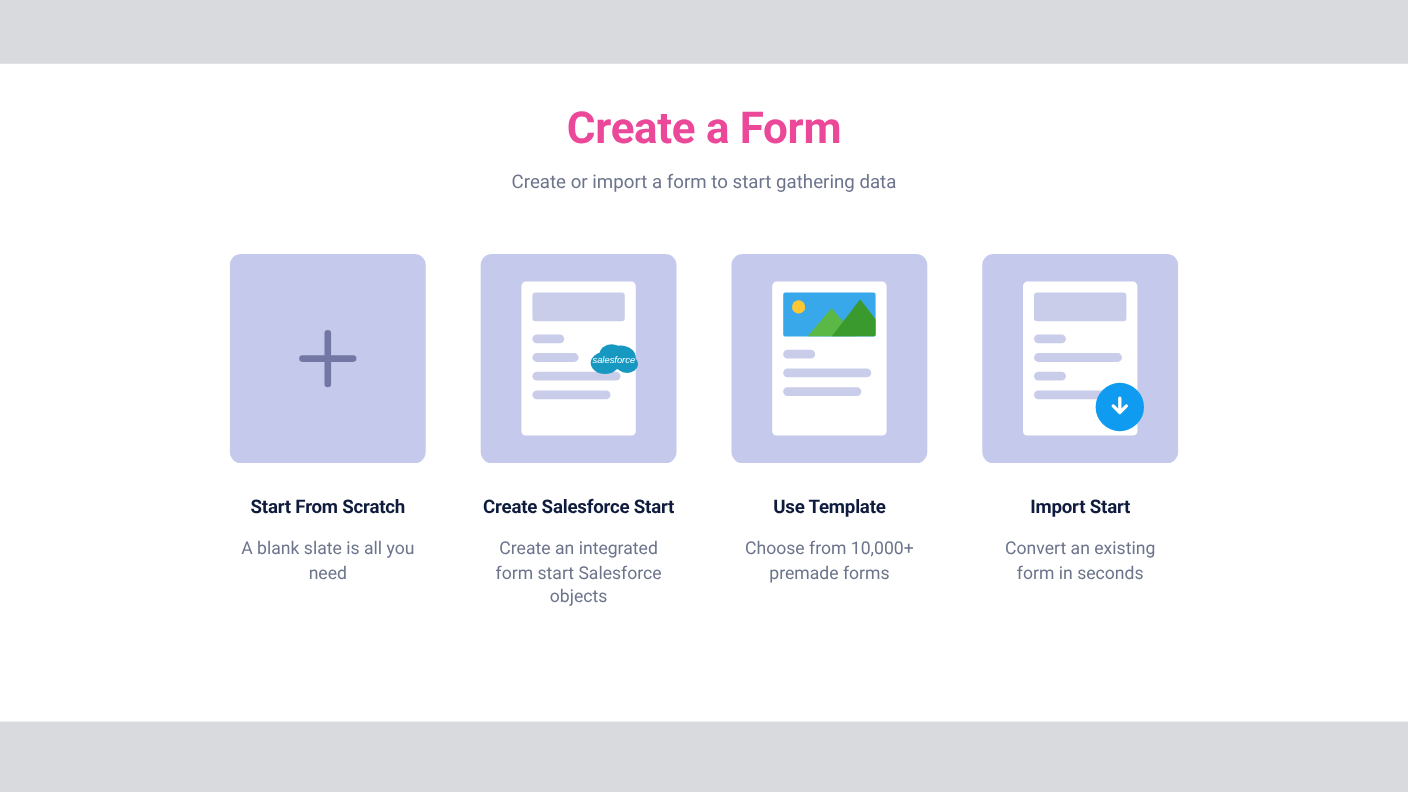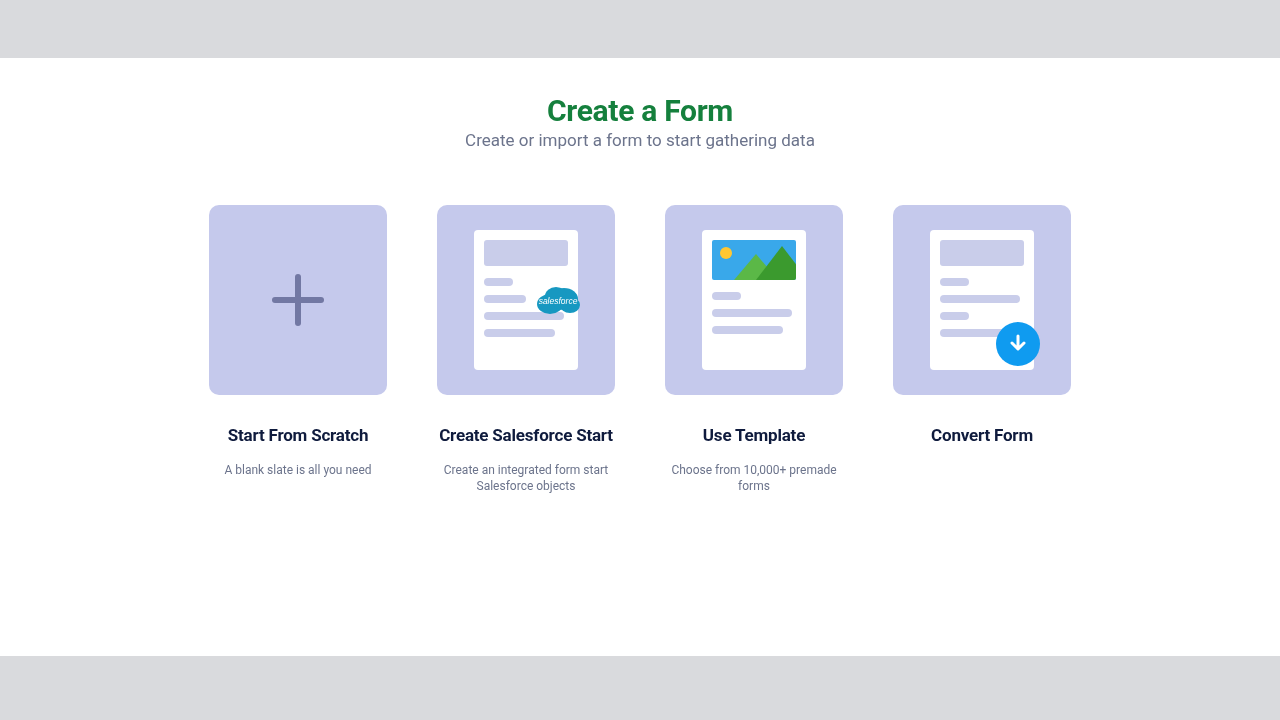--- a/index.html
+++ b/index.html
@@ -24,29 +24,29 @@
       background: #d9dadd;
       width: 100%;
       position: absolute;
       bottom: 0;
     }
     .content {
       padding-top: 35px;
       text-align: center;
     }
     .page-title {
-      font-size: 30px;
+      font-size: 40px;
       font-weight: 700;
-      color: #15803d;
+      color: #ec4899;
       letter-spacing: -0.3px;
     }
     .page-subtitle {
       font-size: 17px;
       color: #6c748c;
-      margin-top: 2px;
+      margin-top: 16px;
       font-weight: 400;
       text-align: center;
     }
     .cards {
       display: flex;
       justify-content: center;
       gap: 48px;
       margin-top: 55px;
       padding: 0 60px;
     }
@@ -74,21 +74,21 @@
     }
     .card-title {
       font-size: 17px;
       font-weight: 700;
       color: #0f1b3d;
       margin-top: 30px;
       line-height: 1.25;
       letter-spacing: -0.2px;
     }
     .card-desc {
-      font-size: 12px;
+      font-size: 16px;
       color: #6c748c;
       margin-top: 16px;
       line-height: 1.35;
       padding: 0 4px;
     }
     
     .plus-icon {
       color: #7278a3;
     }
     
@@ -261,20 +261,21 @@
           <div class="doc-line w95"></div>
           <div class="doc-line w40"></div>
           <div class="doc-line w95"></div>
           <div class="dl-circle">
             <svg width="22" height="22" viewBox="0 0 22 22">
               <path d="M11 3 v11 M5 10 l6 6 l6 -6" stroke="#ffffff" stroke-width="3" stroke-linecap="round" stroke-linejoin="round" fill="none"></path>
             </svg>
           </div>
         </div>
       </div>
-      <div class="card-title">Convert Form</div>
+      <div class="card-title">Import Start</div>
+      <div class="card-desc">Convert an existing form in seconds</div>
     </div>
 
 
   </div>
 </div>
 
 <div class="bar-bottom"></div>
 
 </body></html>

